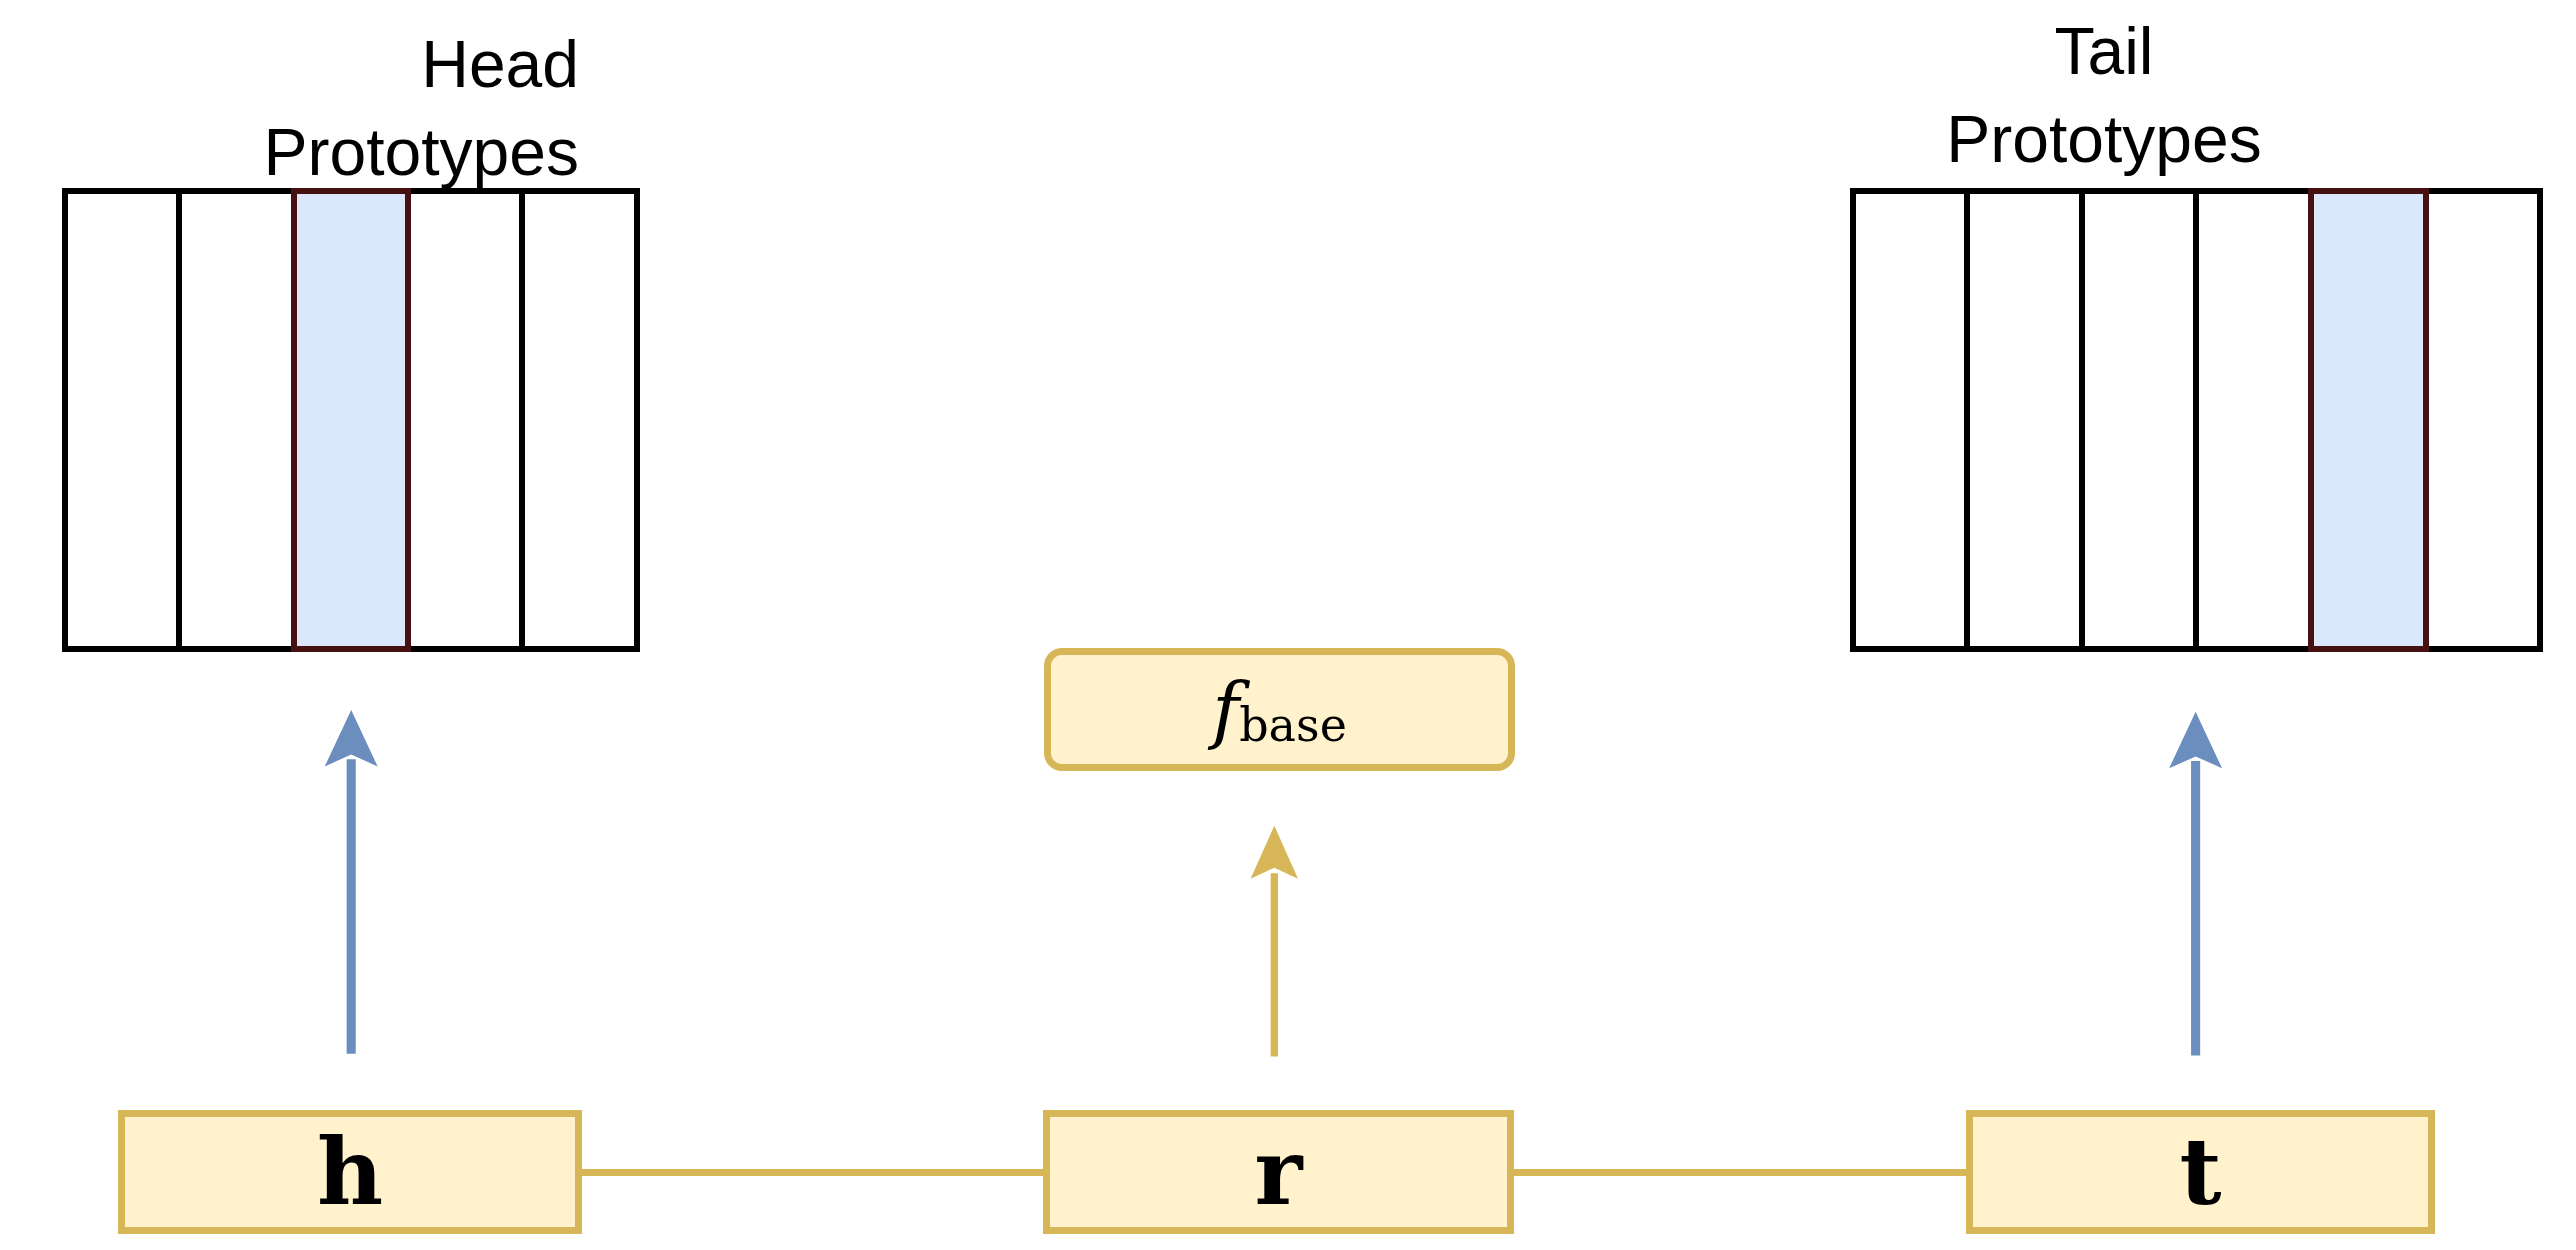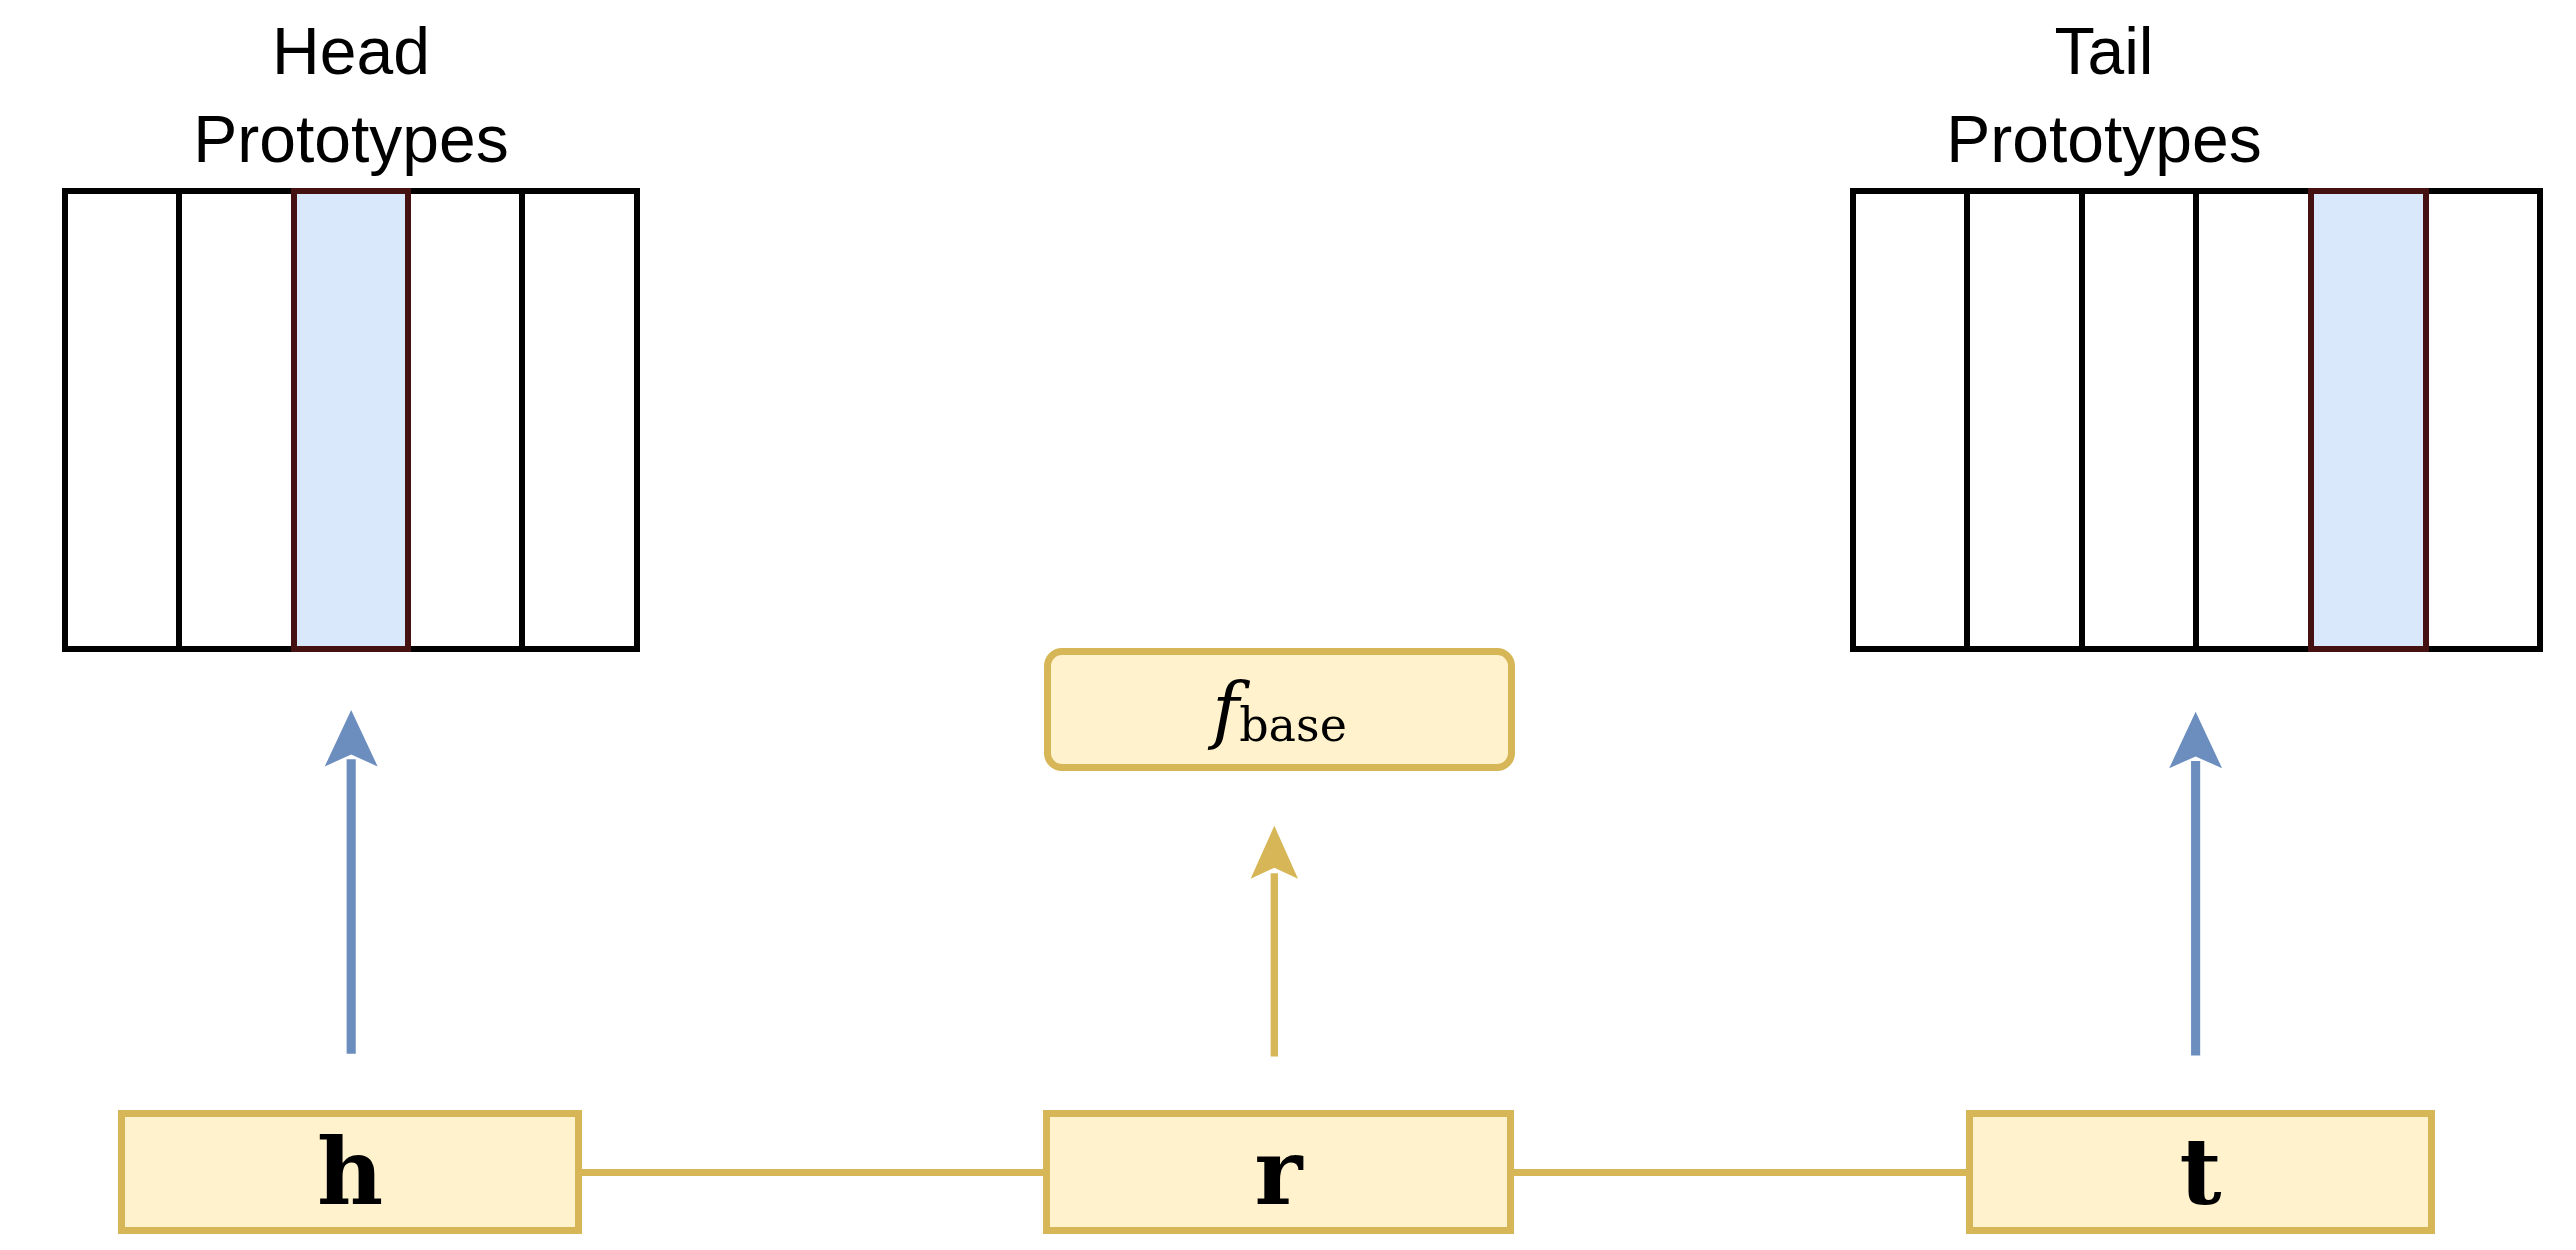--- a/index.html
+++ b/index.html
@@ -109,21 +109,21 @@
   .blue-shaft { stroke: var(--blue-stroke, #6C8EBF); stroke-width: 10px; }
   .blue-head  { fill: var(--blue-stroke, #6C8EBF); }
   .gold-shaft { stroke: var(--gold, #D6B656); stroke-width: 8px; }
   .gold-head  { fill: var(--gold, #D6B656); }
 </style>
 </head>
 <body>
 
 <div class="canvas">
 
-  <div class="proto-label" style="left:123px; top:7px;">Head
+  <div class="proto-label" style="left:123px; top:20px;text-align:right;">Head
 Prototypes</div>
 
   <div class="proto-box" style="left:62px; top:188px; width:578px; height:464px;">
       <div class="proto-cell"></div>
       <div class="proto-cell"></div>
       <div class="proto-cell highlighted"></div>
       <div class="proto-cell"></div>
       <div class="proto-cell"></div>
     </div>
 

